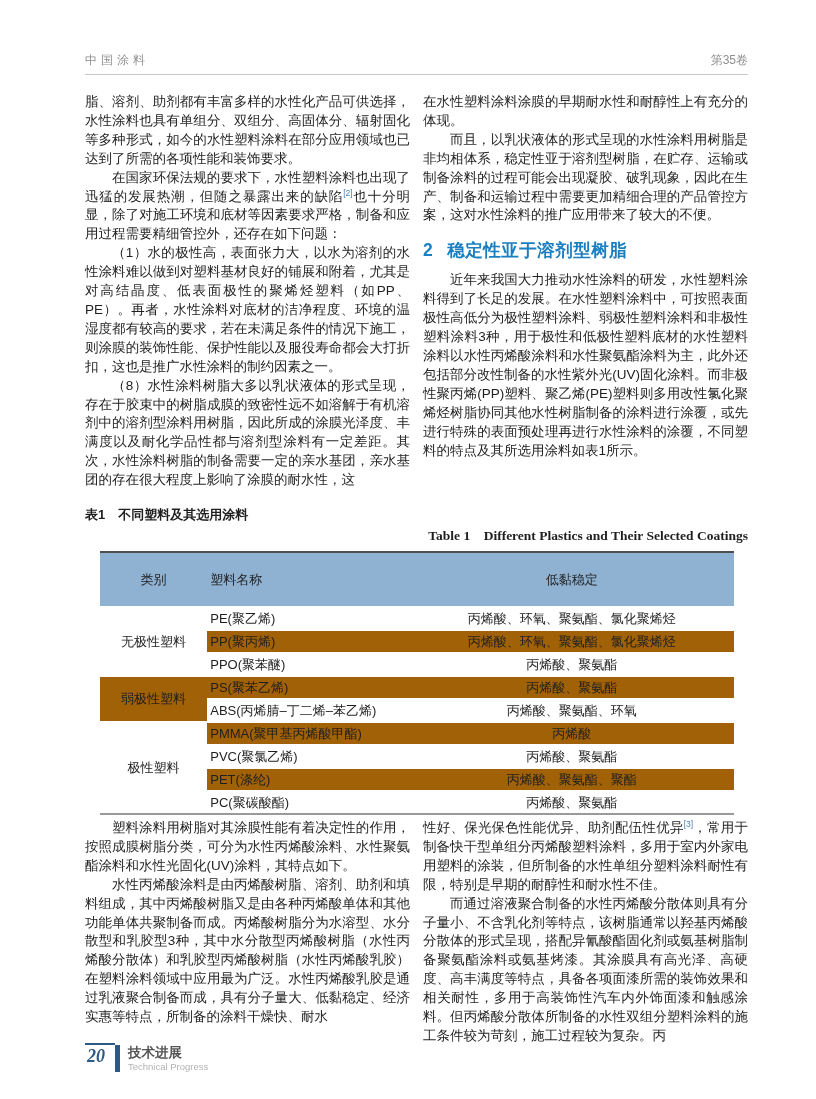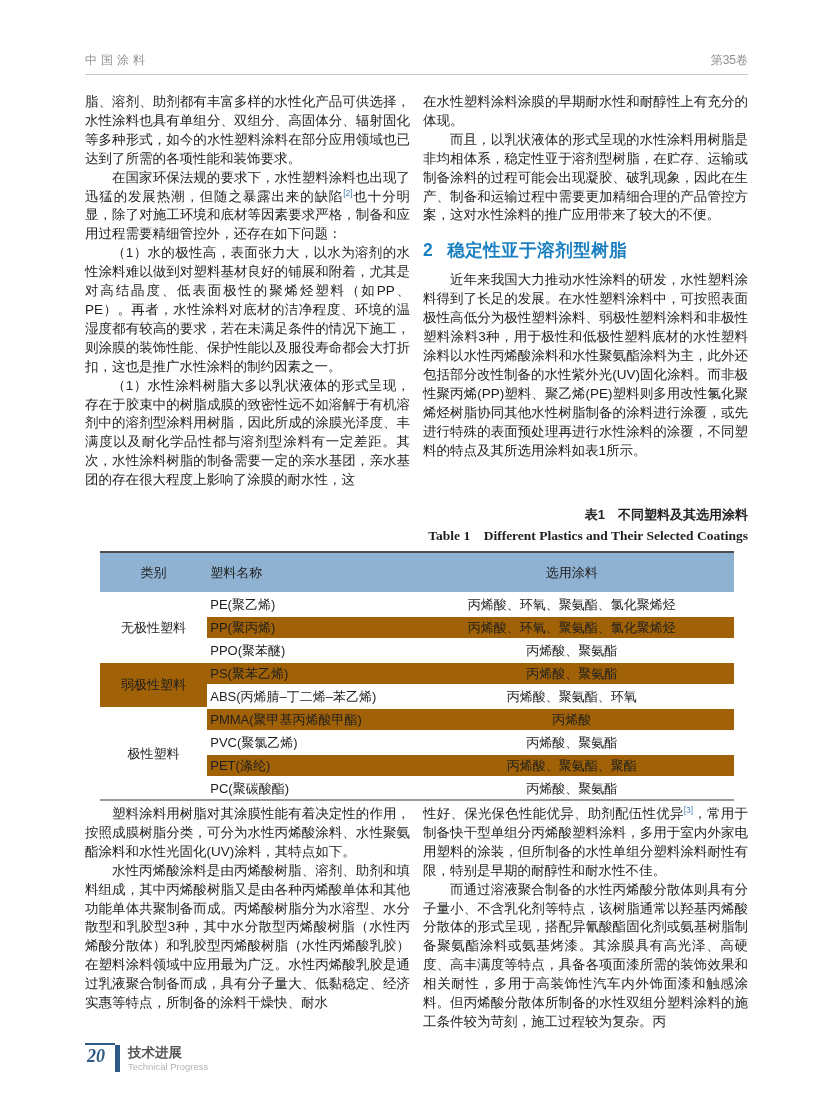--- a/index.html
+++ b/index.html
@@ -19,27 +19,27 @@
   .col p.ind{text-indent:2em;}
   sup.cite{color:#4a7fb5;font-size:8.5px;line-height:0;}
 
   .h1{display:flex;align-items:baseline;gap:14px;color:#1a7fc1;font-weight:bold;
       font-size:17.5px;margin:13px 0 9px 0;letter-spacing:0.5px;}
   .h2{display:flex;align-items:baseline;gap:12px;color:#1a7fc1;font-weight:bold;
       font-size:14px;margin:5px 0 4px 0;}
 
   
   .tablewrap{margin-top:16px;}
-  .cap-zh{text-align:right;font-size:13px;font-weight:bold;margin:0 0 3px 0;}
+  .cap-zh{text-align:left;font-size:13px;font-weight:bold;margin:0 0 3px 0;}
   .cap-en{text-align:right;font-size:13.5px;font-weight:bold;margin:0 0 6px 0;
           font-family:"Liberation Serif",serif;}
   table.plastics{width:634px;margin:0 auto;border-collapse:collapse;font-size:13px;
                  border-top:2px solid #4d4d4d;border-bottom:2px solid #9a9a9a;}
   table.plastics th{background:#8fb2d2;font-weight:normal;font-size:13px;
-                    height:23px;padding:8px 4px;}
+                    height:23px;padding:15px 4px;}
   table.plastics td{height:21px;padding:0 4px;border-top:2px solid #fff;}
   table.plastics .c1{width:17%;text-align:center;}
   table.plastics .c2{width:32%;text-align:left;padding-left:3px;}
   table.plastics .c3{width:51%;text-align:center;}
   td.cat{text-align:center;border-top:none;}
   .alt{background:#a16207;}
   .plain{background:#ffffff;}
 
   
   .footer{position:absolute;left:85px;bottom:26px;display:flex;align-items:flex-start;}
@@ -59,42 +59,42 @@
   <div class="runhead">
     <span class="journal">中国涂料</span>
     <span class="volume">第35卷</span>
   </div>
 
   <div class="cols">
     <div class="col">
         <p>脂、溶剂、助剂都有丰富多样的水性化产品可供选择，水性涂料也具有单组分、双组分、高固体分、辐射固化等多种形式，如今的水性塑料涂料在部分应用领域也已达到了所需的各项性能和装饰要求。</p>
         <p class="ind">在国家环保法规的要求下，水性塑料涂料也出现了迅猛的发展热潮，但随之暴露出来的缺陷<sup class="cite">[2]</sup>也十分明显，除了对施工环境和底材等因素要求严格，制备和应用过程需要精细管控外，还存在如下问题：</p>
         <p class="ind">（1）水的极性高，表面张力大，以水为溶剂的水性涂料难以做到对塑料基材良好的铺展和附着，尤其是对高结晶度、低表面极性的聚烯烃塑料（如PP、PE）。再者，水性涂料对底材的洁净程度、环境的温湿度都有较高的要求，若在未满足条件的情况下施工，则涂膜的装饰性能、保护性能以及服役寿命都会大打折扣，这也是推广水性涂料的制约因素之一。</p>
-        <p class="ind">（1）水性涂料树脂大多以乳状液体的形式呈现，存在于胶束中的树脂成膜的致密性远不如溶解于有机溶剂中的溶剂型涂料用树脂，因此所成的涂膜光泽度、丰满度以及耐化学品性都与溶剂型涂料有一定差距。其次，水性涂料树脂的制备需要一定的亲水基团，亲水基团的存在很大程度上影响了涂膜的耐水性，这</p>
+        <p class="ind">（8）水性涂料树脂大多以乳状液体的形式呈现，存在于胶束中的树脂成膜的致密性远不如溶解于有机溶剂中的溶剂型涂料用树脂，因此所成的涂膜光泽度、丰满度以及耐化学品性都与溶剂型涂料有一定差距。其次，水性涂料树脂的制备需要一定的亲水基团，亲水基团的存在很大程度上影响了涂膜的耐水性，这</p>
       </div>
     <div class="col">
         <p>在水性塑料涂料涂膜的早期耐水性和耐醇性上有充分的体现。</p>
         <p class="ind">而且，以乳状液体的形式呈现的水性涂料用树脂是非均相体系，稳定性亚于溶剂型树脂，在贮存、运输或制备涂料的过程可能会出现凝胶、破乳现象，因此在生产、制备和运输过程中需要更加精细合理的产品管控方案，这对水性涂料的推广应用带来了较大的不便。</p>
         <div class="h1">
           <span>2</span>
           <span>稳定性亚于溶剂型树脂</span>
         </div>
         <p class="ind">近年来我国大力推动水性涂料的研发，水性塑料涂料得到了长足的发展。在水性塑料涂料中，可按照表面极性高低分为极性塑料涂料、弱极性塑料涂料和非极性塑料涂料3种，用于极性和低极性塑料底材的水性塑料涂料以水性丙烯酸涂料和水性聚氨酯涂料为主，此外还包括部分改性制备的水性紫外光(UV)固化涂料。而非极性聚丙烯(PP)塑料、聚乙烯(PE)塑料则多用改性氯化聚烯烃树脂协同其他水性树脂制备的涂料进行涂覆，或先进行特殊的表面预处理再进行水性涂料的涂覆，不同塑料的特点及其所选用涂料如表1所示。</p>
       </div>
   </div>
 
   <div class="tablewrap">
     <p class="cap-zh">表1　不同塑料及其选用涂料</p>
     <p class="cap-en">Table 1　Different Plastics and Their Selected Coatings</p>
     <table class="plastics">
       <thead>
           <tr id="thead-row">
             <th class="c1">类别</th>
             <th class="c2">塑料名称</th>
-            <th class="c3">选用涂料</th>
+            <th class="c3">低黏稳定</th>
           </tr>
         </thead>
       <tbody id="tbody">
           <tr>
             <td class="c1 cat plain" rowspan="3">无极性塑料</td>
             <td class="c2 plain">PE(聚乙烯)</td>
             <td class="c3 plain">丙烯酸、环氧、聚氨酯、氯化聚烯烃</td>
           </tr>
           <tr>
             <td class="c2 alt">PP(聚丙烯)</td>

